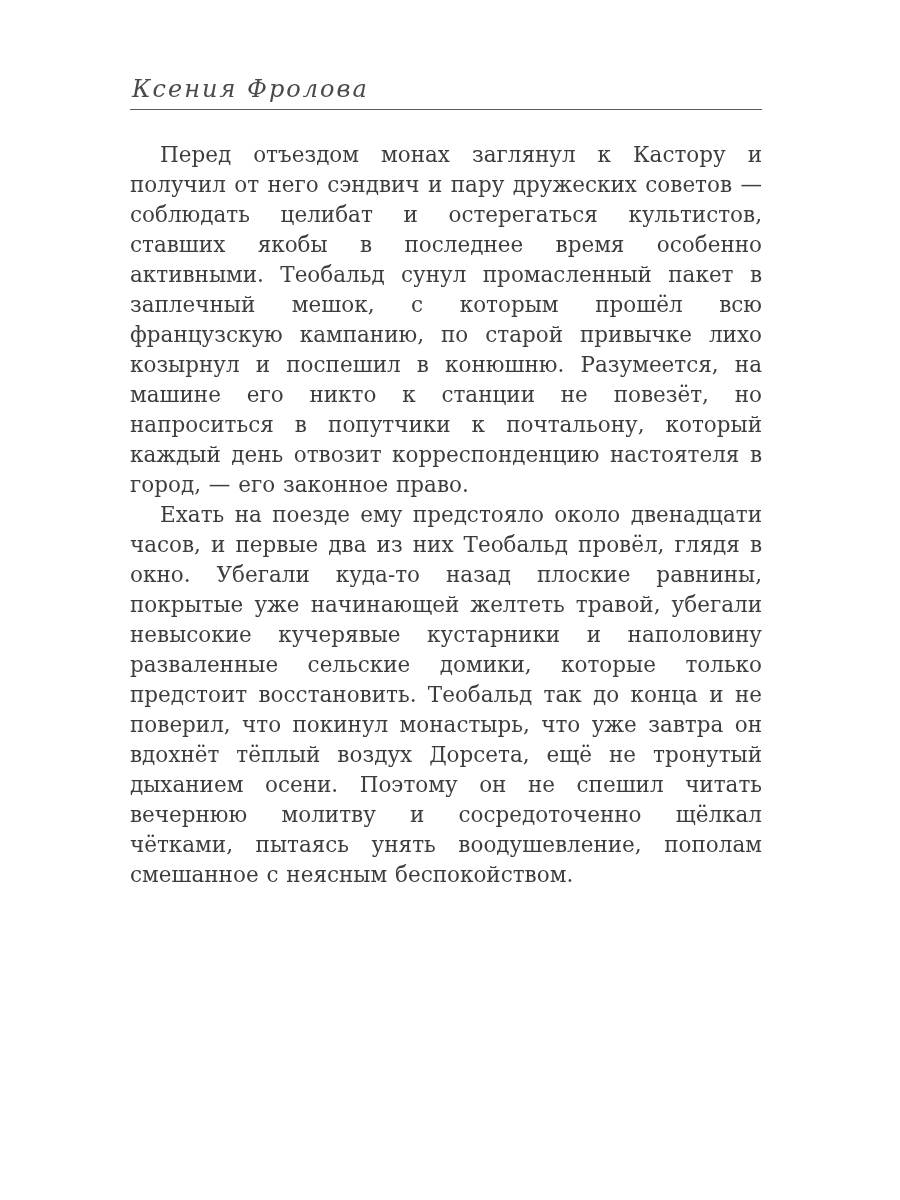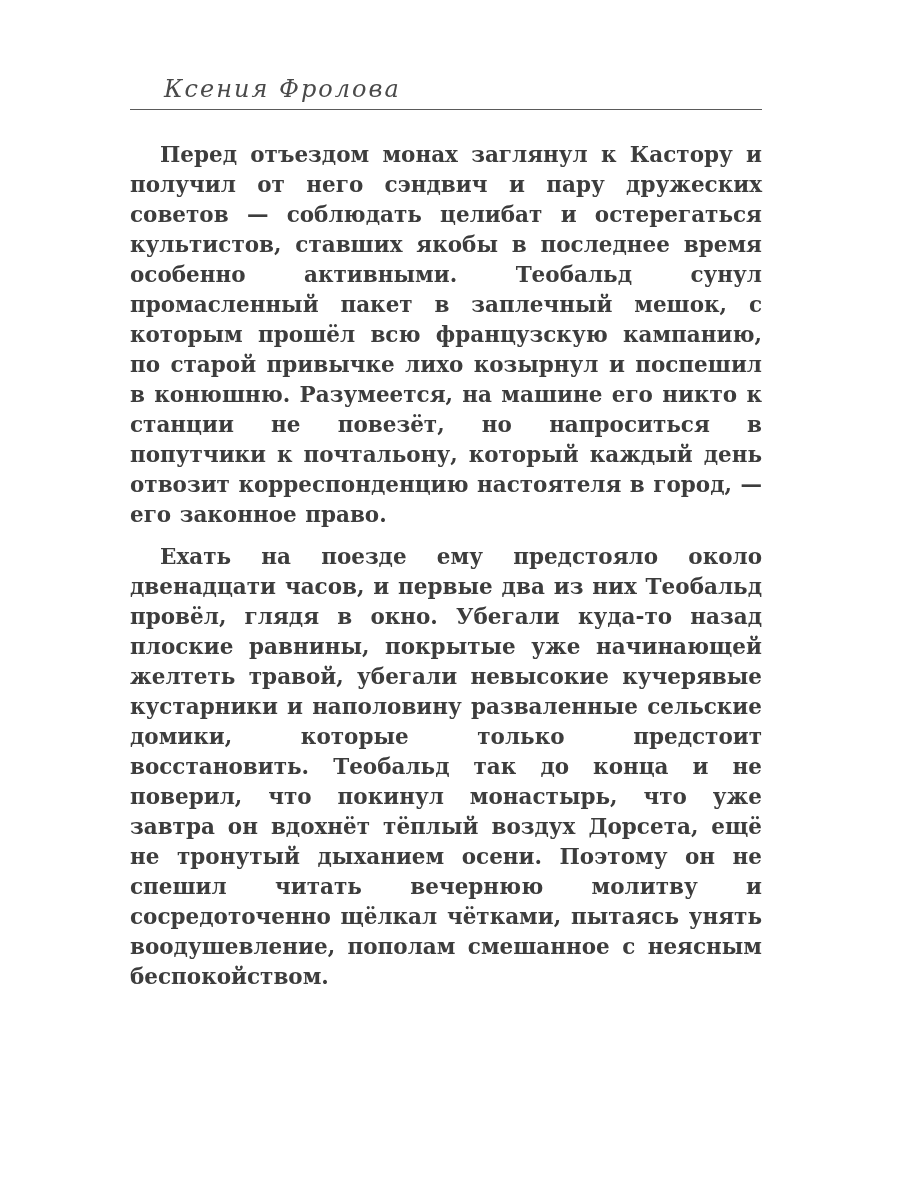--- a/index.html
+++ b/index.html
@@ -25,41 +25,39 @@
       width: 632px;
     }
     .running-head {
       font-family: "DejaVu Serif", "Liberation Serif", serif;
       font-style: italic;
       font-size: 24px;
       letter-spacing: 2px;
       color: #4a4a4a;
       padding-left: 2px;
       margin-bottom: 6px;
-      margin-left: 32px;
     }
     .rule {
       border: none;
       border-top: 1.5px solid #5a5a5a;
       margin: 0 0 30px 0;
     }
     .body-text p {
       margin: 0;
       font-size: 21.5px;
       line-height: 30px;
       text-align: justify;
       text-indent: 30px;
       color: #3d3d3d;
       word-spacing: 1px;
       -webkit-hyphens: auto;
       hyphens: auto;
-      font-weight: bold;
     }
     .body-text p + p {
-      margin-top: 12px;
+      margin-top: 0;
     }
   </style>
 </head>
 <body>
 
 <div class="page">
   <div class="text-block">
 
     <header>
       <div class="running-head">Ксения Фролова</div>

